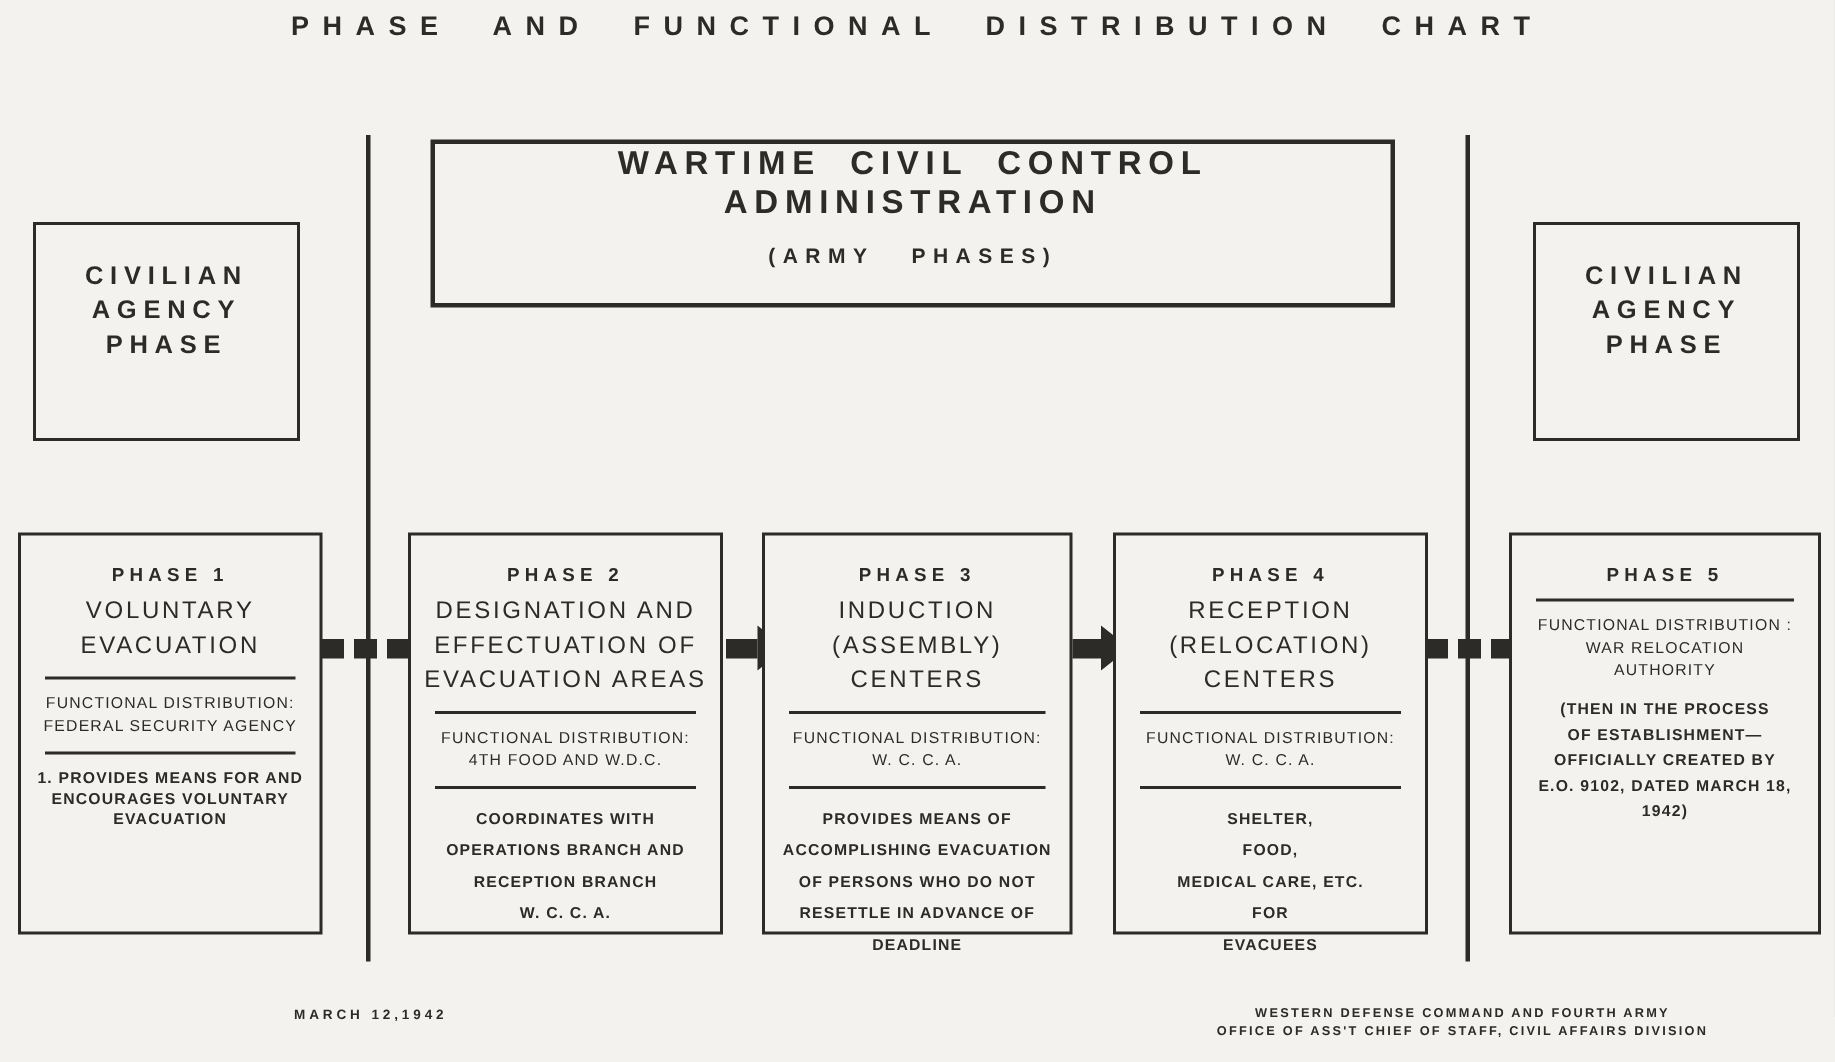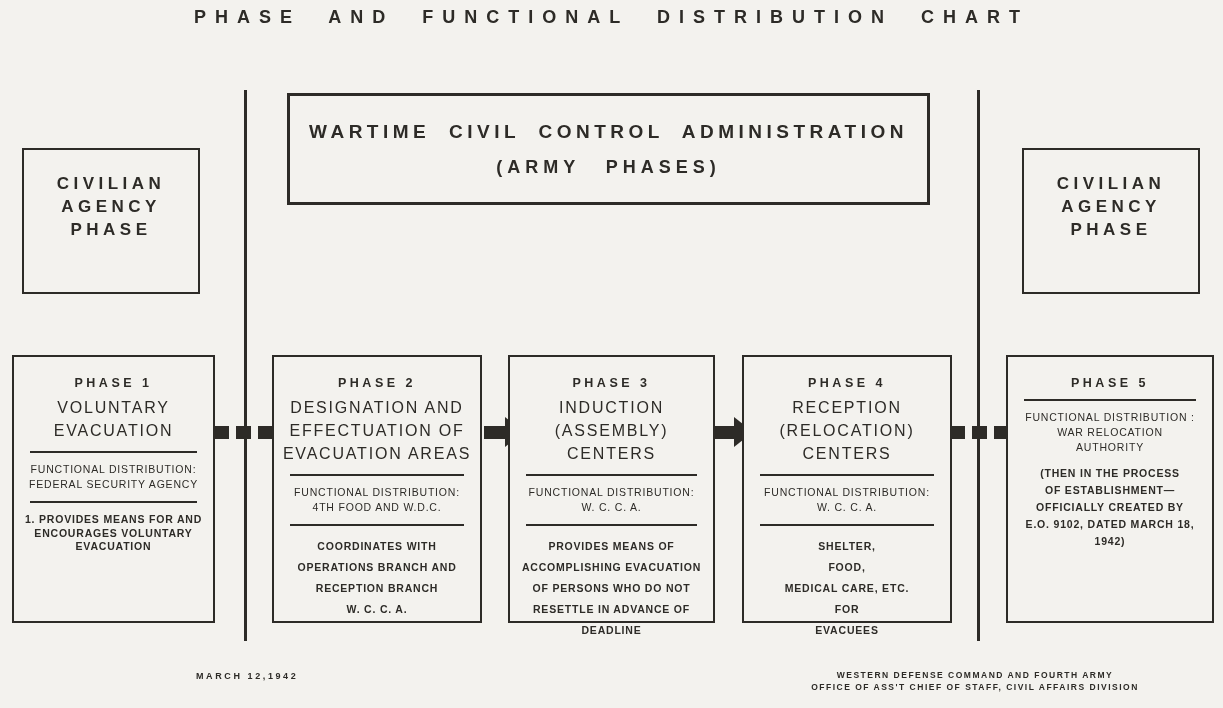--- a/index.html
+++ b/index.html
@@ -29,22 +29,22 @@
   
   .vline{position:absolute;top:90px;height:551px;width:3px;background:var(--ink);}
   #vline-left{left:244px;}
   #vline-right{left:977px;}
 
   
   .box{position:absolute;border:2.5px solid var(--ink);box-sizing:border-box;background:var(--paper);text-align:center;}
 
   
   #wcca-box{left:287px;top:93px;width:643px;height:112px;border-width:3px;}
-  .wcca-line1{margin-top:25px;font-size:19px;font-weight:bold;letter-spacing:4.5px;word-spacing:9px;}
-  .wcca-line2{margin-top:14px;font-size:18px;font-weight:bold;letter-spacing:5px;word-spacing:16px;}
+  .wcca-line1{font-size:22px;font-weight:bold;letter-spacing:4.5px;word-spacing:9px;}
+  .wcca-line2{margin-top:14px;font-size:14px;font-weight:bold;letter-spacing:5px;word-spacing:16px;}
 
   
   .civ-box{width:178px;height:146px;top:148px;}
   #civ-left{left:22px;}
   #civ-right{left:1022px;}
   .civ-text{margin-top:22px;font-size:17px;font-weight:bold;letter-spacing:4.5px;line-height:23px;}
 
   
   .phase-box{top:355px;height:268px;}
   #phase1{left:12px;width:203px;}

